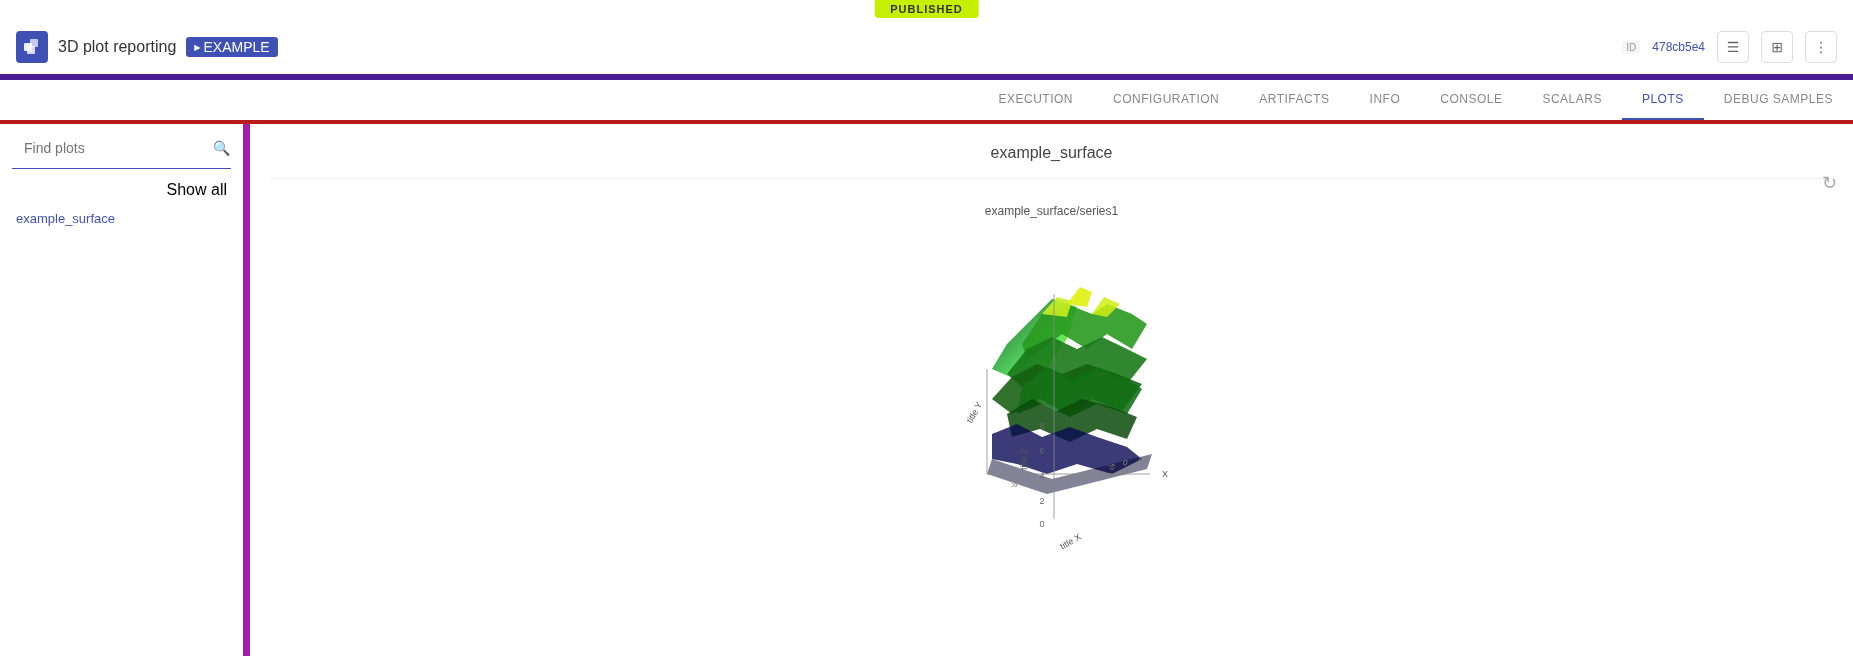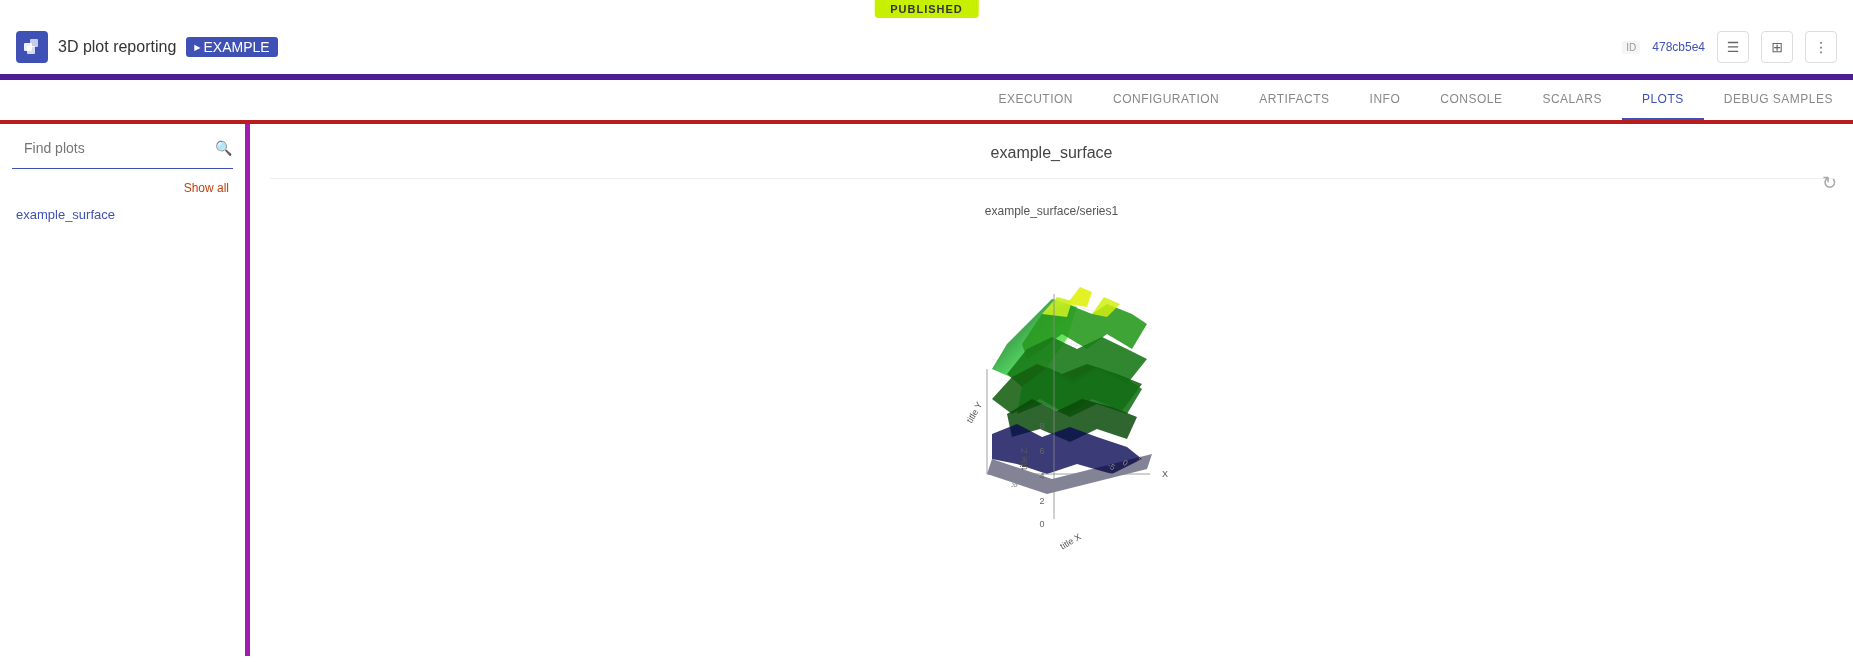--- a/index.html
+++ b/index.html
@@ -129,21 +129,21 @@
     
     .main-layout {
       display: flex;
       height: calc(100vh - 140px);
     }
 
     
     .sidebar {
       width: 250px;
       min-width: 250px;
-      border-right: 5px solid #a21caf;
+      border-right: 7px solid #a21caf;
       display: flex;
       flex-direction: column;
       padding: 12px 0;
     }
     .search-container {
       padding: 0 12px 8px 12px;
       position: relative;
       border-bottom: 1px solid #3f51b5;
       margin: 0 12px 8px 12px;
     }
@@ -162,22 +162,22 @@
       top: 4px;
       color: #aaa;
       font-size: 14px;
     }
     .show-all-row {
       display: flex;
       justify-content: flex-end;
       padding: 4px 16px;
     }
     .show-all-link {
-      font-size: 12px;
-      color: #c2410c;
+      font-size: 16px;
+      color: #000000;
       cursor: pointer;
       text-decoration: none;
     }
     .sidebar-item {
       padding: 8px 16px;
       font-size: 13px;
       color: #888;
       cursor: pointer;
       display: flex;
       align-items: center;

